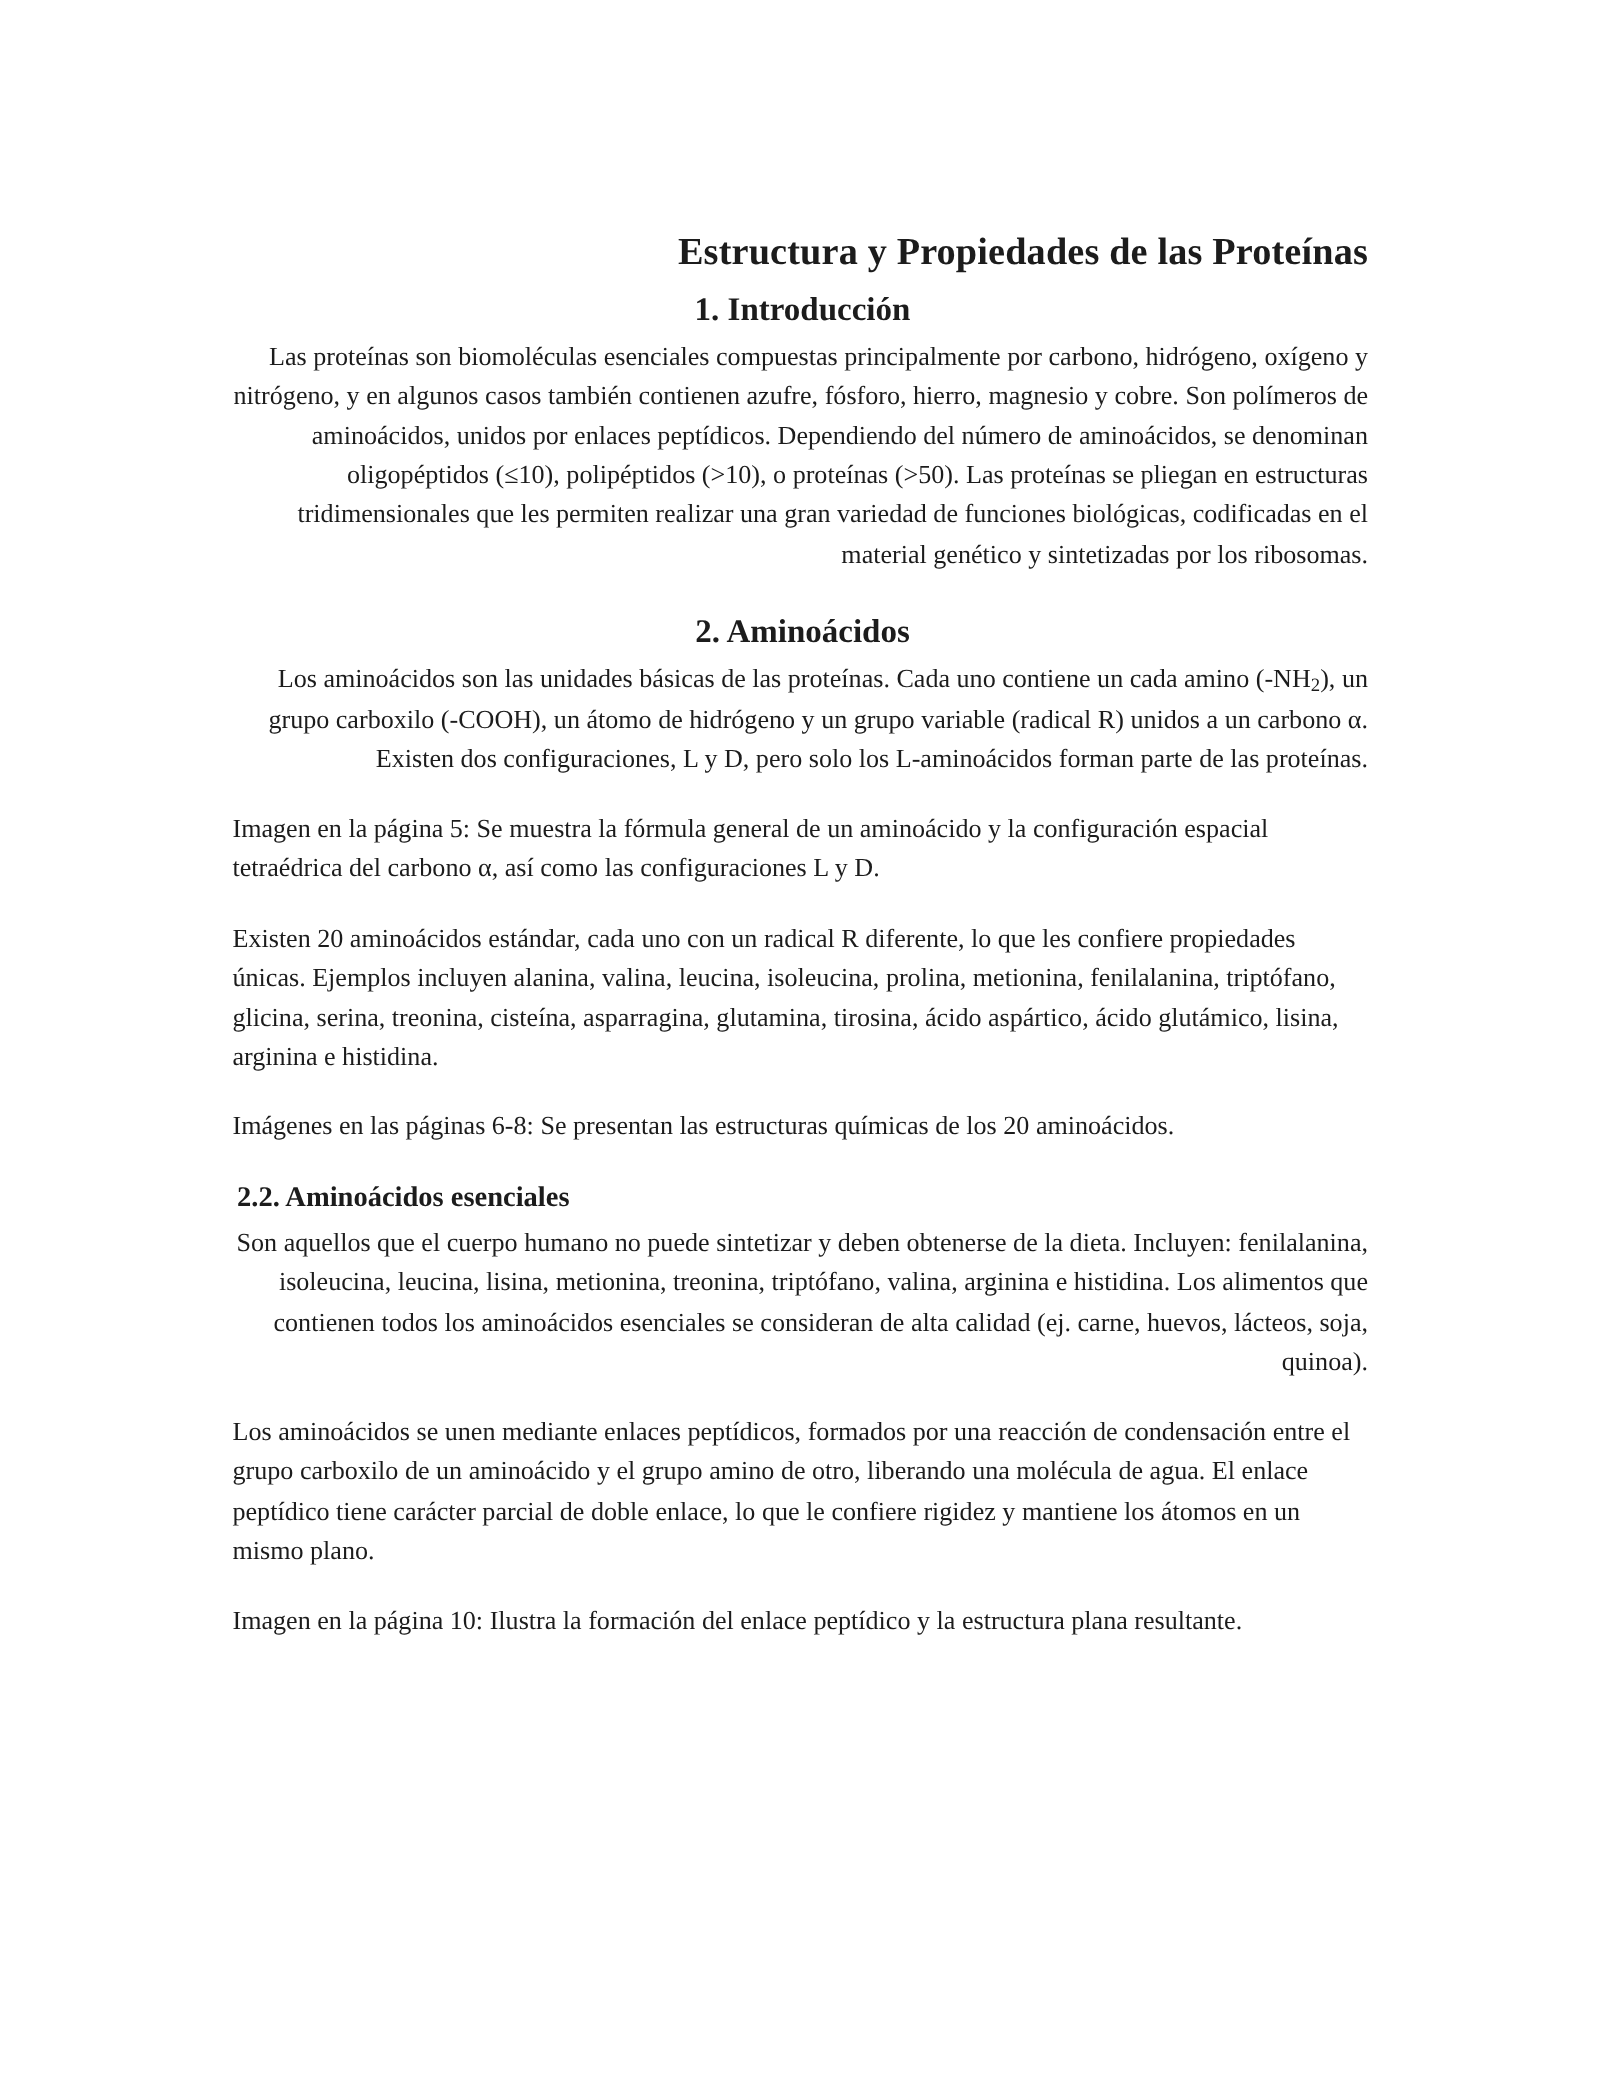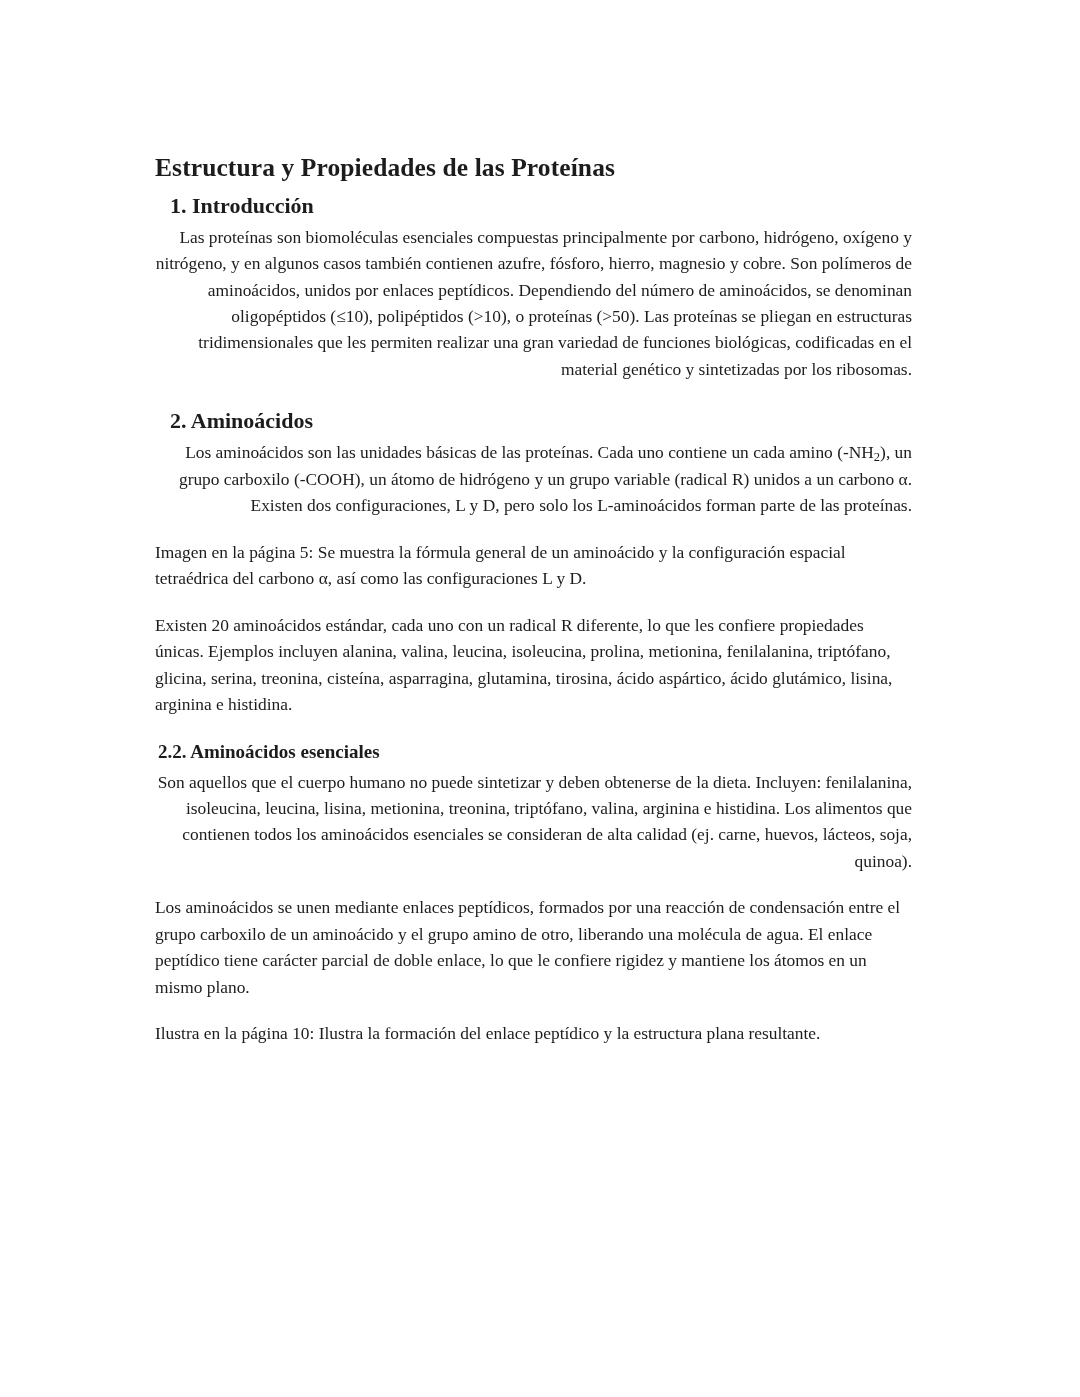--- a/index.html
+++ b/index.html
@@ -27,34 +27,35 @@
   .content {
     position: absolute;
     left: 155px;
     top: 152px;
     width: 757px;
   }
 
   .doc-title {
     font-size: 25.5px;
     font-weight: bold;
-    text-align: left;
+    text-align: right;
     letter-spacing: 0.1px;
     line-height: 1.28;
     margin: 0 0 6px 0;
     color: #1c1c1c;
   }
 
   .h2 {
     font-size: 22px;
     font-weight: bold;
     line-height: 1.32;
-    margin: 0 0 2px 12px;
+    margin: 0 0 2px 0;
     padding-left: 3px;
     color: #1c1c1c;
+    text-align: center;
   }
 
   .h2.spaced {
     margin-top: 24px;
   }
 
   .h3 {
     font-size: 19px;
     font-weight: bold;
     line-height: 1.32;
@@ -122,25 +123,26 @@
 
     <h2 class="h2 spaced">2. Aminoácidos</h2>
 
 
     <p class="body"><span>Los aminoácidos son las unidades básicas de las proteínas. Cada uno contiene un cada amino (-NH</span><sub>2</sub><span>), un grupo carboxilo (-COOH), un átomo de hidrógeno y un grupo variable (radical R) unidos a un carbono α. Existen dos configuraciones, L y D, pero solo los L-aminoácidos forman parte de las proteínas.</span></p>
 
     <p class="body"><span class="lead">Imagen en la página</span><span> 5: Se muestra la fórmula general de un aminoácido y la configuración espacial tetraédrica del carbono α, así como las configuraciones L y D.</span></p>
 
     <p class="body">Existen 20 aminoácidos estándar, cada uno con un radical R diferente, lo que les confiere propiedades únicas. Ejemplos incluyen alanina, valina, leucina, isoleucina, prolina, metionina, fenilalanina, triptófano, glicina, serina, treonina, cisteína, asparragina, glutamina, tirosina, ácido aspártico, ácido glutámico, lisina, arginina e histidina.</p>
 
+    <p class="body"><span class="lead">Imágenes en las páginas 6-8:</span><span> Se presentan las estructuras químicas de los 20 aminoácidos.</span></p>
 
     <h3 class="h3 spaced">2.2. Aminoácidos esenciales</h3>
 
     <p class="body">Son aquellos que el cuerpo humano no puede sintetizar y deben obtenerse de la dieta. Incluyen: fenilalanina, isoleucina, leucina, lisina, metionina, treonina, triptófano, valina, arginina e histidina. Los alimentos que contienen todos los aminoácidos esenciales se consideran de alta calidad (ej. carne, huevos, lácteos, soja, quinoa).</p>
 
 
     <p class="body">Los aminoácidos se unen mediante enlaces peptídicos, formados por una reacción de condensación entre el grupo carboxilo de un aminoácido y el grupo amino de otro, liberando una molécula de agua. El enlace peptídico tiene carácter parcial de doble enlace, lo que le confiere rigidez y mantiene los átomos en un mismo plano.</p>
 
-    <p class="body"><span class="lead">Ilustra en la página 10:</span><span> Ilustra la formación del enlace peptídico y la estructura plana resultante.</span></p>
+    <p class="body"><span class="lead">Imagen en la página 10:</span><span> Ilustra la formación del enlace peptídico y la estructura plana resultante.</span></p>
 
   </div>
 
 </div>
 
 </body></html>

